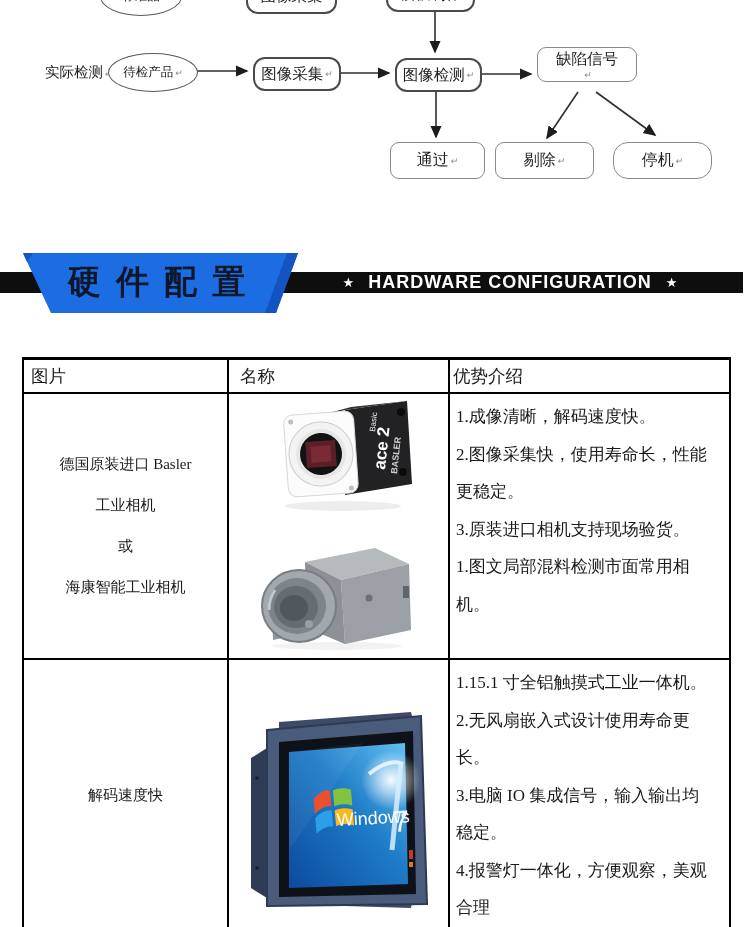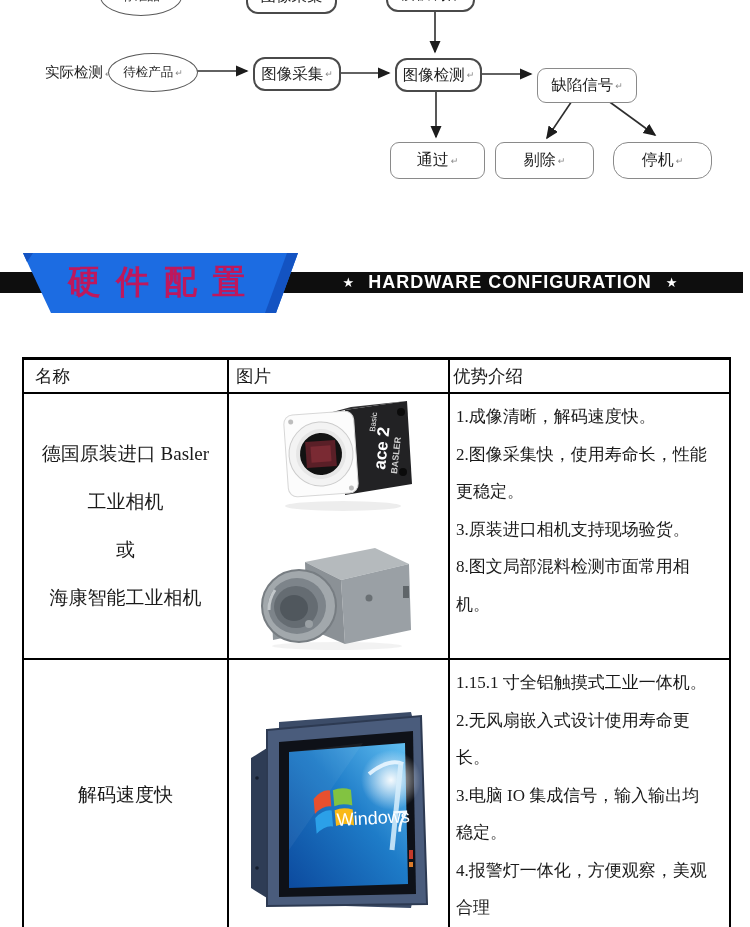--- a/index.html
+++ b/index.html
@@ -14,31 +14,31 @@
   .fc-ellipse{border:1.5px solid #5a5a5a;border-radius:50%;font-size:12.5px;}
   .fc-label{position:absolute;font-size:14.5px;color:#1f1f1f;}
   .ret{font-size:9px;color:#8a8a8a;margin-left:2px;}
   #fc-arrows{position:absolute;left:0;top:0;pointer-events:none;}
   
   .strip{position:absolute;left:0;top:272px;width:743px;height:21px;}
   .strip-text{position:absolute;left:330px;top:271px;width:360px;height:23px;display:flex;align-items:center;justify-content:center;gap:14px;color:#fff;font-family:"Liberation Sans", sans-serif;}
   .strip-text .en{font-size:18px;font-weight:bold;letter-spacing:1px;white-space:nowrap;}
   .strip-text .star{font-size:13px;}
   #ribbon{position:absolute;left:0;top:248px;}
-  .ribbon-title{position:absolute;left:42px;top:260px;width:232px;text-align:center;color:#be185d;
+  .ribbon-title{position:absolute;left:42px;top:260px;width:232px;text-align:center;color:#0f172a;
     font-family:"Liberation Sans", sans-serif;font-size:33px;font-weight:bold;letter-spacing:3px;white-space:nowrap;}
   
   .hw-table{position:absolute;left:22px;top:357px;width:709px;height:575px;box-sizing:border-box;
     border:2px solid #000;border-top-width:3px;display:grid;
     grid-template-columns:205px 221px 279px;grid-template-rows:34px 266px 1fr;}
   .cell{box-sizing:border-box;position:relative;overflow:hidden;}
   .b-r{border-right:2px solid #000;}
   .b-b{border-bottom:2px solid #000;}
   .th{display:flex;align-items:center;font-size:17.5px;padding-left:11px;}
-  .name-cell{display:flex;flex-direction:column;align-items:center;justify-content:center;row-gap:22px;font-size:19px;text-align:center;}
+  .name-cell{display:flex;flex-direction:column;align-items:center;justify-content:center;row-gap:22px;font-size:15px;text-align:center;}
   .adv-cell{padding:4px 20px 0 6px;}
   .adv-cell p{margin:0;font-size:17px;line-height:37.5px;width:258px;}
   .img-cell svg{position:absolute;}
 </style>
 </head>
 <body>
 
 <div>
 
   <svg id="fc-arrows" width="750" height="200">
@@ -80,21 +80,21 @@
   <div class="fc-node fc-rect" style="left:253px;top:57px;width:84px;height:30px;">
     <span>图像采集</span>
       <span class="ret">↵</span>
   </div>
 
   <div class="fc-node fc-rect" style="left:395px;top:58px;width:83px;height:30px;">
     <span>图像检测</span>
       <span class="ret">↵</span>
   </div>
 
-  <div class="fc-node fc-round" style="left:537px;top:68px;width:98px;height:33px;">
+  <div class="fc-node fc-round" style="left:537px;top:47px;width:98px;height:33px;flex-direction:column;">
     <span>缺陷信号</span>
       <span class="ret">↵</span>
   </div>
 
   <div class="fc-node fc-round" style="left:390px;top:142px;width:93px;height:35px;font-size:16px;text-align:center;">
     <span>通过</span>
       <span class="ret">↵</span>
   </div>
   <div class="fc-node fc-round" style="left:495px;top:142px;width:97px;height:35px;font-size:16px;text-align:center;">
     <span>剔除</span>
@@ -118,22 +118,22 @@
   <svg id="ribbon" width="330" height="70" viewBox="0 0 330 70">
     <polygon points="23,5 298,5 276,65 51,65" fill="#1c6ce2"></polygon>
     <polygon points="287,5 298,5 276,65 265,65" fill="#1353c2"></polygon>
     <polygon points="23,5 33,5 27,14" fill="#1353c2"></polygon>
   </svg>
   <div class="ribbon-title">硬 件 配 置</div>
 </div>
 
 <div class="hw-table">
 
+  <div class="cell th b-r b-b" style="padding-left:7px;">图片</div>
   <div class="cell th b-r b-b">名称</div>
-  <div class="cell th b-r b-b" style="padding-left:7px;">图片</div>
   <div class="cell th b-b" style="padding-left:3px;">优势介绍</div>
 
   <div class="cell name-cell b-r b-b">
     <div>德国原装进口 Basler</div>
     <div>工业相机</div>
     <div>或</div>
     <div>海康智能工业相机</div>
   </div>
 
   <div class="cell img-cell b-r b-b">
@@ -175,21 +175,21 @@
       <ellipse cx="37" cy="68" rx="14" ry="13" fill="#50575d"></ellipse>
       <circle cx="52" cy="84" r="4" fill="#9aa0a4"></circle>
       <path d="M18,50 A36,35 0 0 0 12,70" stroke="#c2c7ca" stroke-width="3" fill="none"></path>
     </svg>
   </div>
 
   <div class="cell adv-cell b-b">
     <p>1.成像清晰，解码速度快。</p>
     <p>2.图像采集快，使用寿命长，性能更稳定。</p>
     <p>3.原装进口相机支持现场验货。</p>
-    <p>8.图文局部混料检测市面常用相机。</p>
+    <p>1.图文局部混料检测市面常用相机。</p>
   </div>
 
   <div class="cell name-cell b-r">
     <div>解码速度快</div>
   </div>
 
   <div class="cell img-cell b-r">
     <svg style="left:14px;top:40px;" width="196" height="218" viewBox="0 0 196 218">
       <defs>
         <linearGradient id="scr" x1="0" y1="1" x2="1" y2="0">

